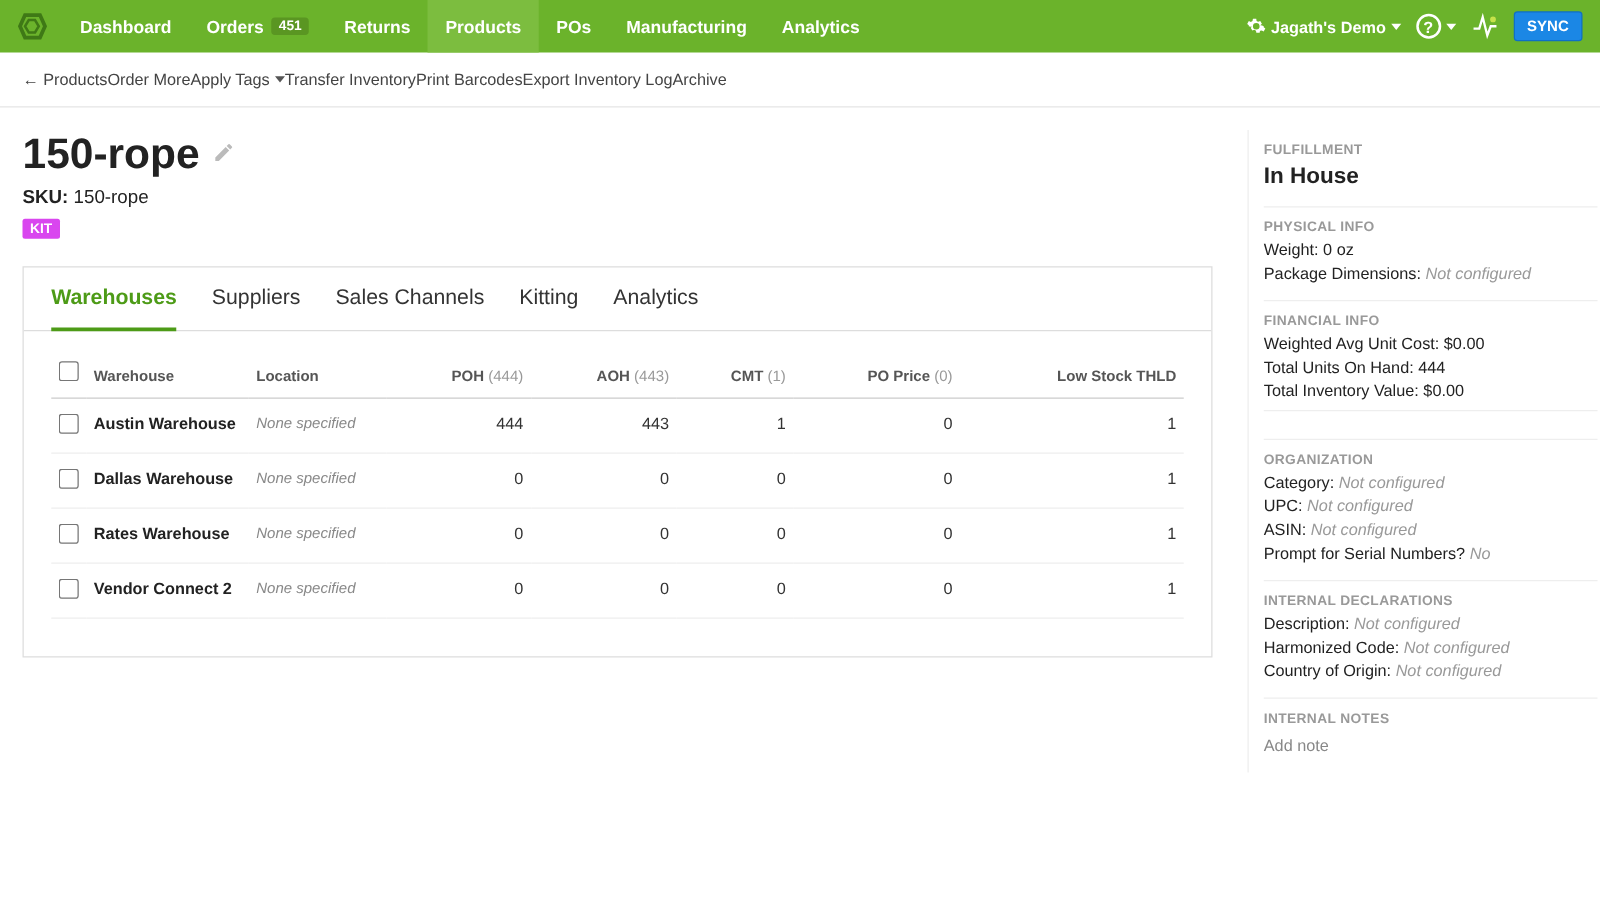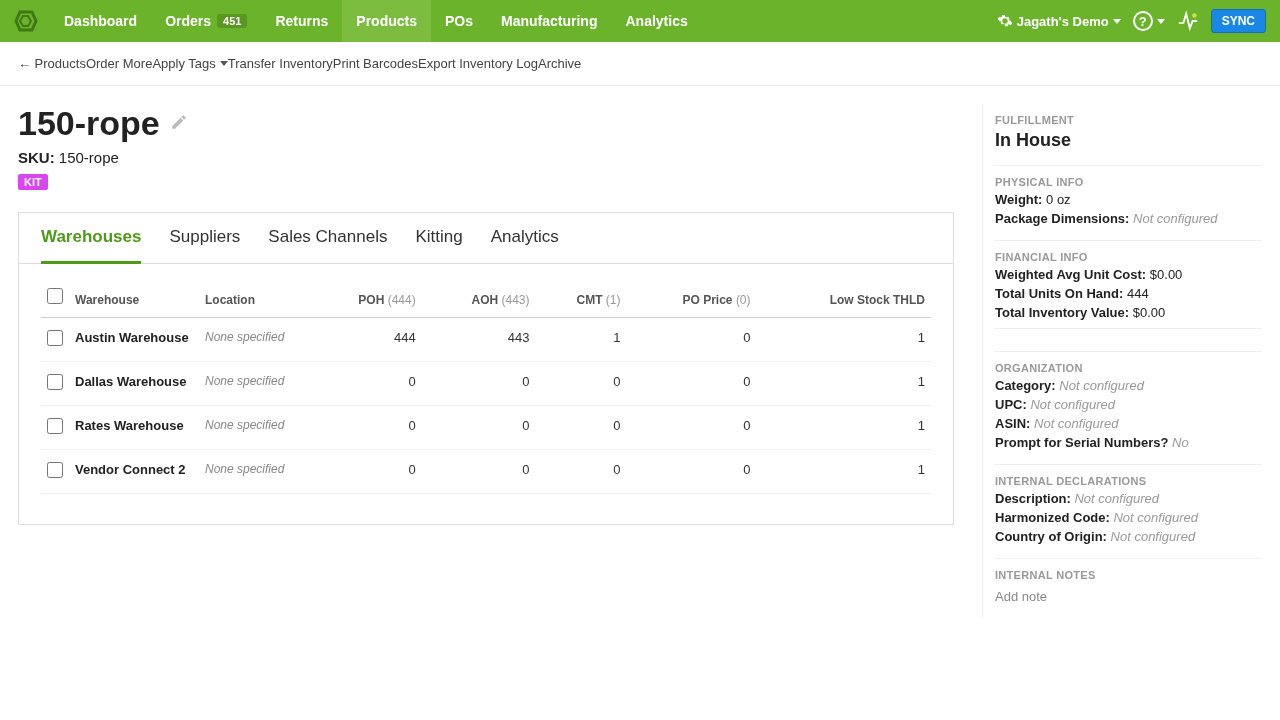--- a/index.html
+++ b/index.html
@@ -18,21 +18,21 @@
   .nav-right-item { display:flex; align-items:center; gap:4px; cursor:pointer; font-weight:600; }
   .sync-btn { background: #1b87e5; color:#fff; border:1px solid #0f6fc6; padding: 4px 10px; border-radius: 3px; font-weight: 700; font-size: 12px; cursor:pointer; }
   .caret-down { width:0; height:0; border-left:4px solid transparent; border-right:4px solid transparent; border-top:5px solid #fff; display:inline-block; }
 
   
   .subnav { height: 44px; border-bottom: 1px solid #e5e5e5; display: flex; align-items: center; padding: 0 18px; color: #555; }
   .subnav-item { cursor: pointer; font-size: 13px; color:#444; display:flex; align-items:center; gap:4px; }
   .caret-dark { width:0; height:0; border-left:4px solid transparent; border-right:4px solid transparent; border-top:5px solid #555; display:inline-block; }
 
   
-  .main { display: flex; padding: 18px 18px 0 18px; }
+  .main { display: flex; padding: 18px 2px 0 18px; }
   .content { flex: 1; min-width: 0; }
   .sidebar { width: 280px; margin-left: 28px; border-left:1px solid #eee; padding-left: 12px; }
 
   
   .title-row { display:flex; align-items:center; gap:10px; margin-bottom: 6px;}
   h1 { font-size: 34px; font-weight: 700; color:#222; }
   .pencil { color:#bbb; cursor:pointer; }
   .sku-line { font-size:15px; margin-bottom:8px; color:#222; }
   .sku-line b { font-weight:700; }
   .kit-badge { display:inline-block; background:#d946ef; color:#fff; font-size:11px; font-weight:700; padding:2px 6px; border-radius:2px; }
@@ -56,21 +56,21 @@
   th.cbcol, td.cbcol { width:26px; }
   th.whcol { width:130px; }
   th.loccol { width:110px;}
 
   
   .side-sec { padding: 10px 0 14px 0; border-bottom:1px solid #eee; }
   .side-sec:last-child { border-bottom:none; }
   .side-head { font-size:11px; color:#999; font-weight:700; letter-spacing:0.3px; margin-bottom:4px; }
   .side-big { font-size:18px; font-weight:700; color:#222; }
   .side-row { font-size:13px; color:#222; margin-top:4px; }
-  .side-row b { font-weight:700; }
+  .side-row b { font-weight:400; }
   .side-row .nc { color:#999; font-style:italic; }
   .side-divider { border-top:1px solid #eee; margin:8px 0; }
   .addnote { color:#888; font-size:13px; cursor:pointer; margin-top:4px; display:inline-block; }
 
   .help-circle { width:20px; height:20px; border:2px solid #fff; border-radius:50%; display:flex; align-items:center; justify-content:center; font-weight:700; font-size:13px; }
   .pulse-icon svg { width:22px; height:22px; }
 </style>
 </head>
 <body>
 

